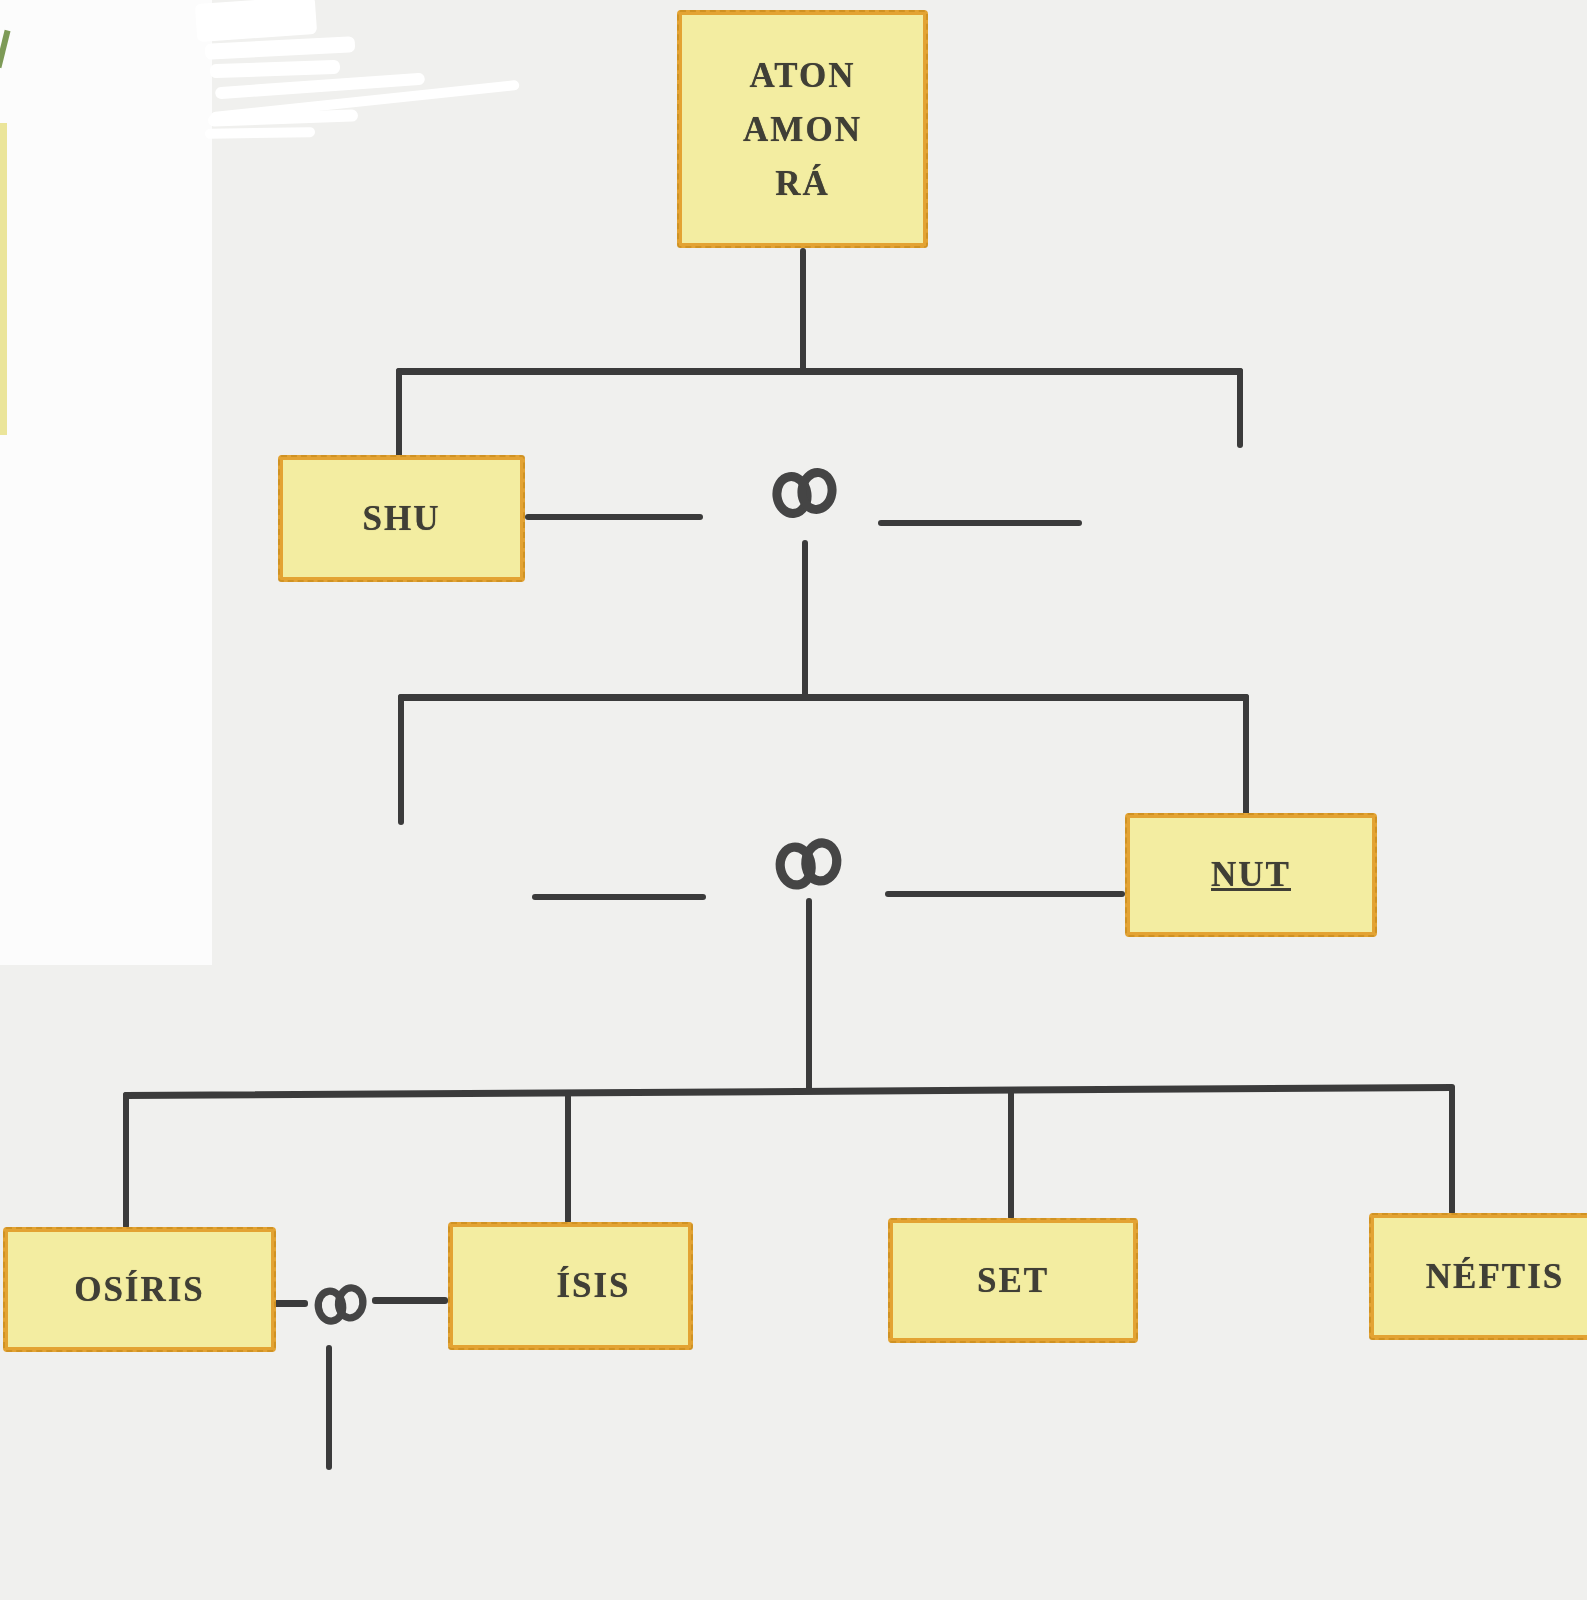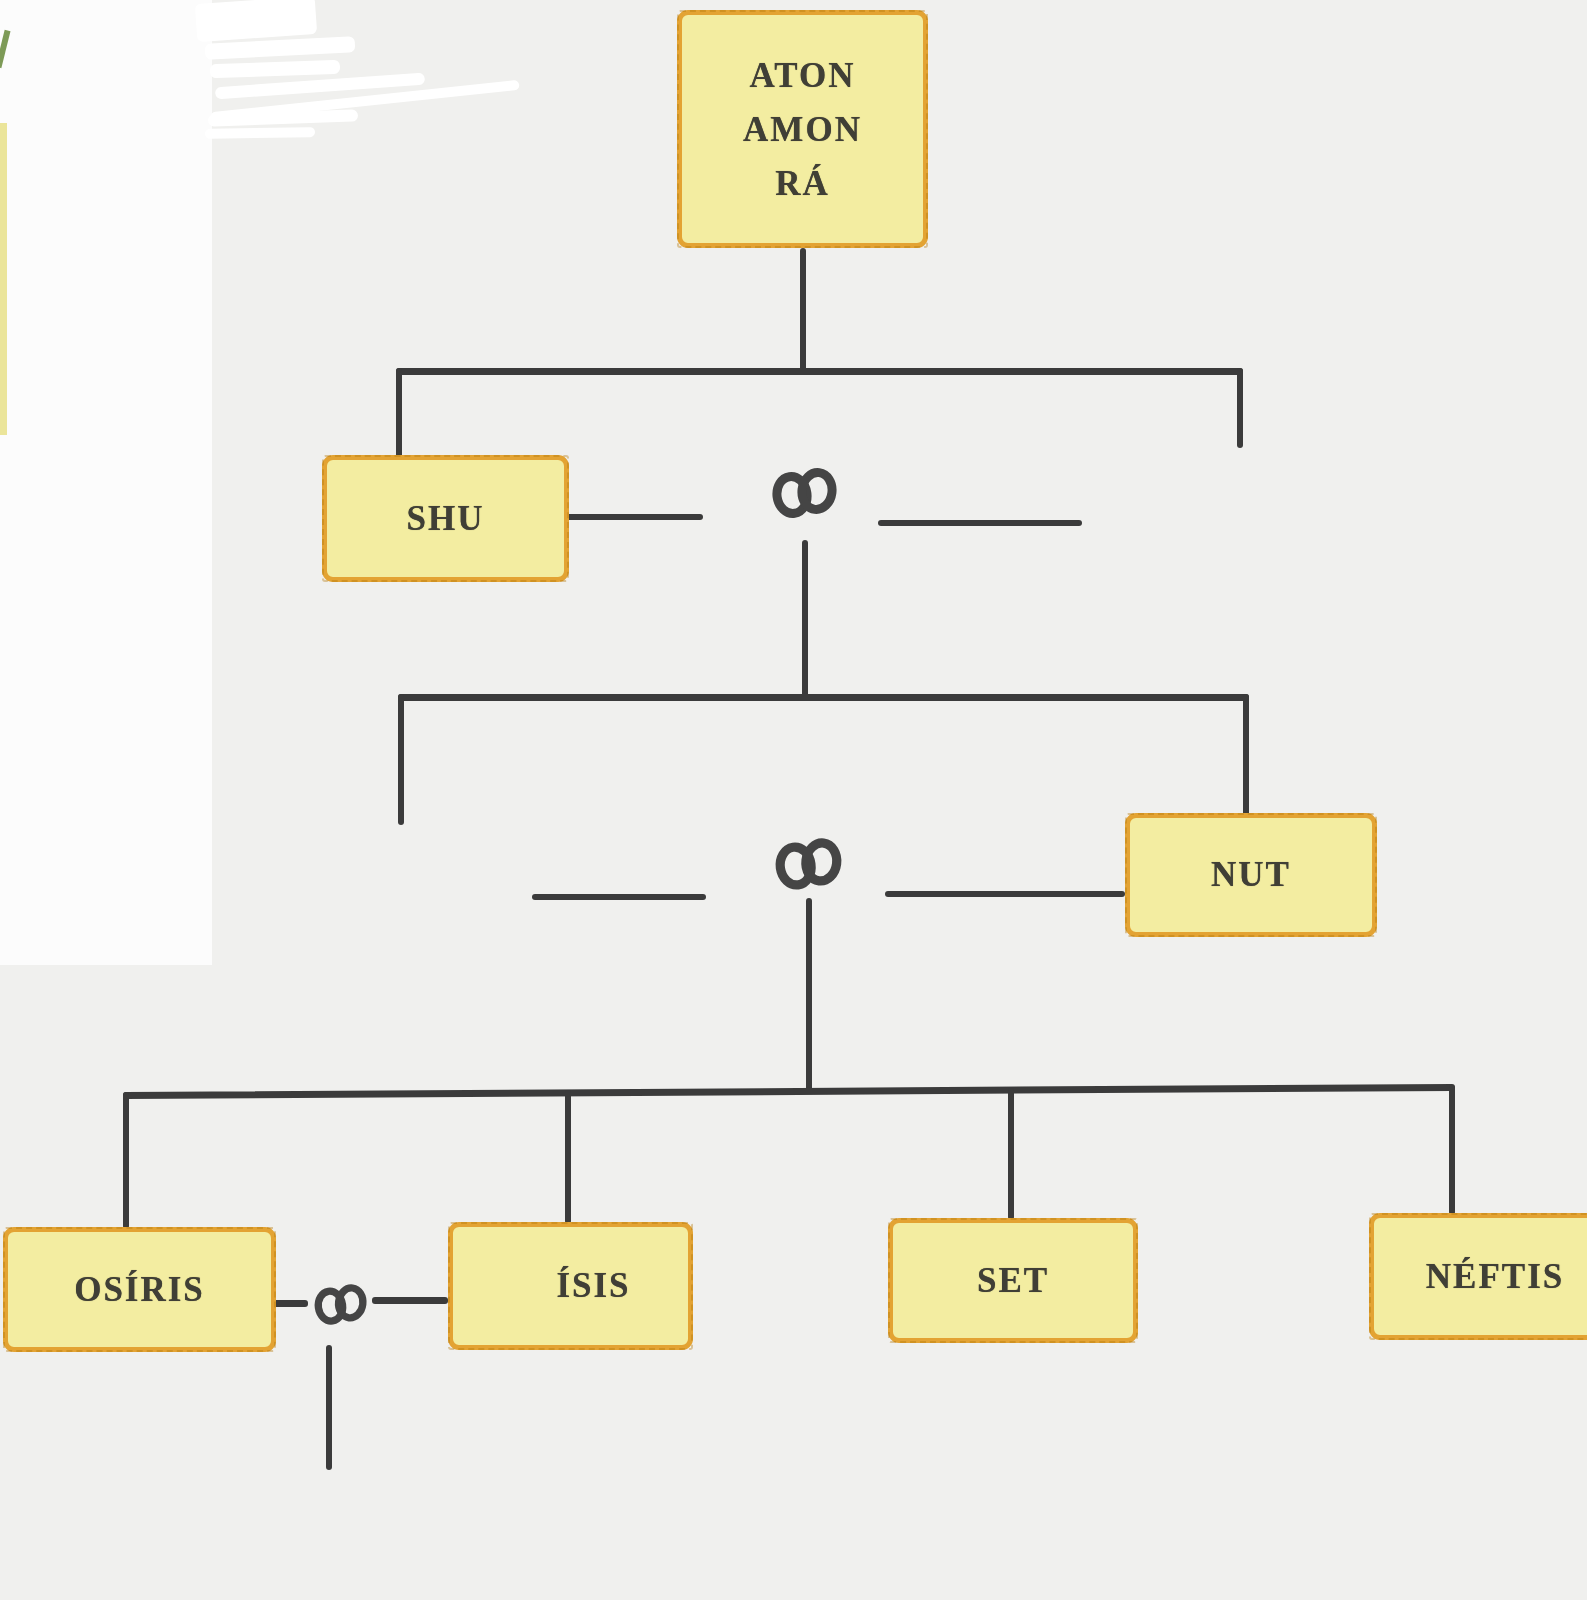--- a/index.html
+++ b/index.html
@@ -21,21 +21,21 @@
   }
   
   .white-col{position:absolute;background:var(--paper-white);}
   .smudge{position:absolute;background:#ffffff;border-radius:6px;}
   .sliver{position:absolute;}
   
   .node{
     position:absolute;
     background:var(--box-fill);
     border:5px solid var(--box-border);
-    border-radius:11px;
+    border-radius:4px;
     box-sizing:border-box;
     display:flex;align-items:center;justify-content:center;
     color:var(--text);
     font-weight:700;
     font-size:35px;
     letter-spacing:2px;
     text-shadow:0 0 0.7px rgba(50,50,40,.8);
     text-align:center;
   }
   .node::after{
@@ -107,27 +107,27 @@
   <div class="line" style="left:326px;top:1345px;width:6px;height:125px;"></div>
 
   <div class="node" style="left:677px;top:10px;width:251px;height:238px;">
     <div class="node-lines">
       <span>ATON</span>
       <span>AMON</span>
       <span>RÁ</span>
     </div>
   </div>
 
-  <div class="node" style="left:278px;top:455px;width:247px;height:127px;margin-left:44px;">
+  <div class="node" style="left:278px;top:455px;width:247px;height:127px;">
     <span>SHU</span>
   </div>
 
 
 
-  <div class="node" style="left:1125px;top:813px;width:252px;height:124px;">
+  <div class="node" style="left:1125px;top:813px;width:252px;height:124px;text-decoration:underline;">
     <span>NUT</span>
   </div>
 
   <div class="node" style="left:3px;top:1227px;width:273px;height:125px;">
     <span>OSÍRIS</span>
   </div>
 
   <div class="node" style="left:448px;top:1222px;width:245px;height:128px;padding-left:46px;">
     <span>ÍSIS</span>
   </div>

